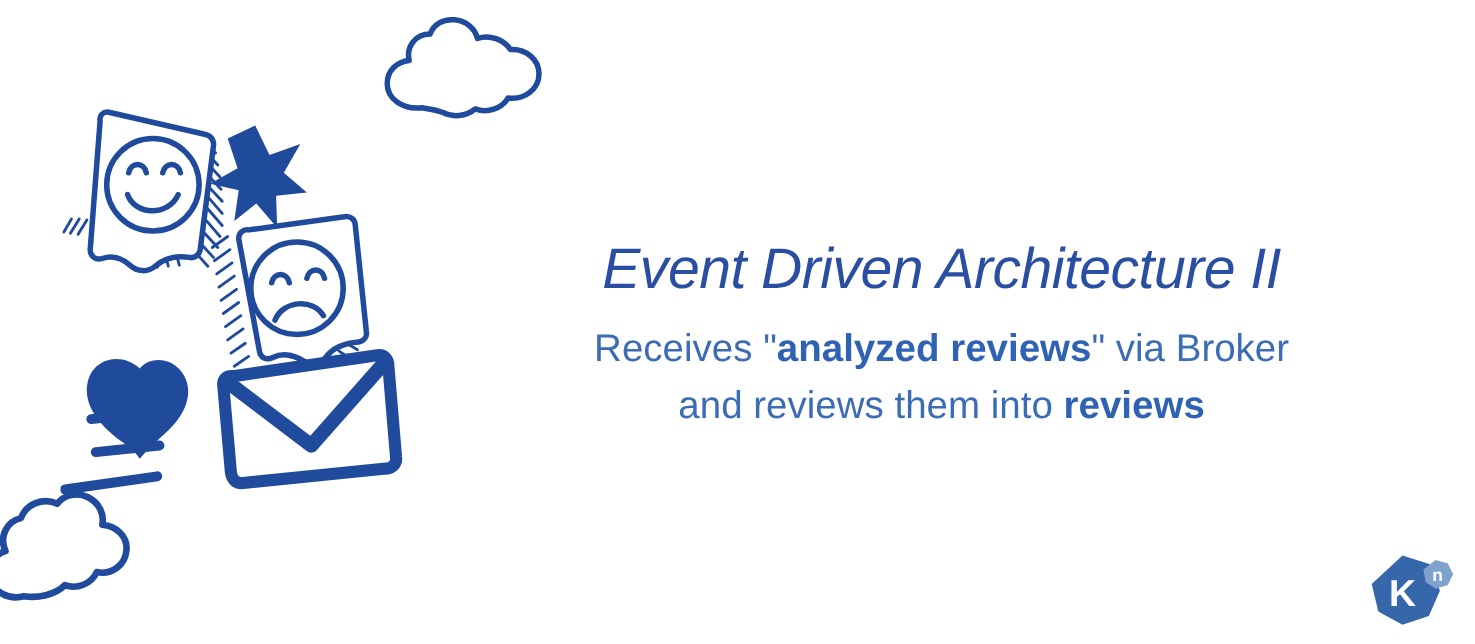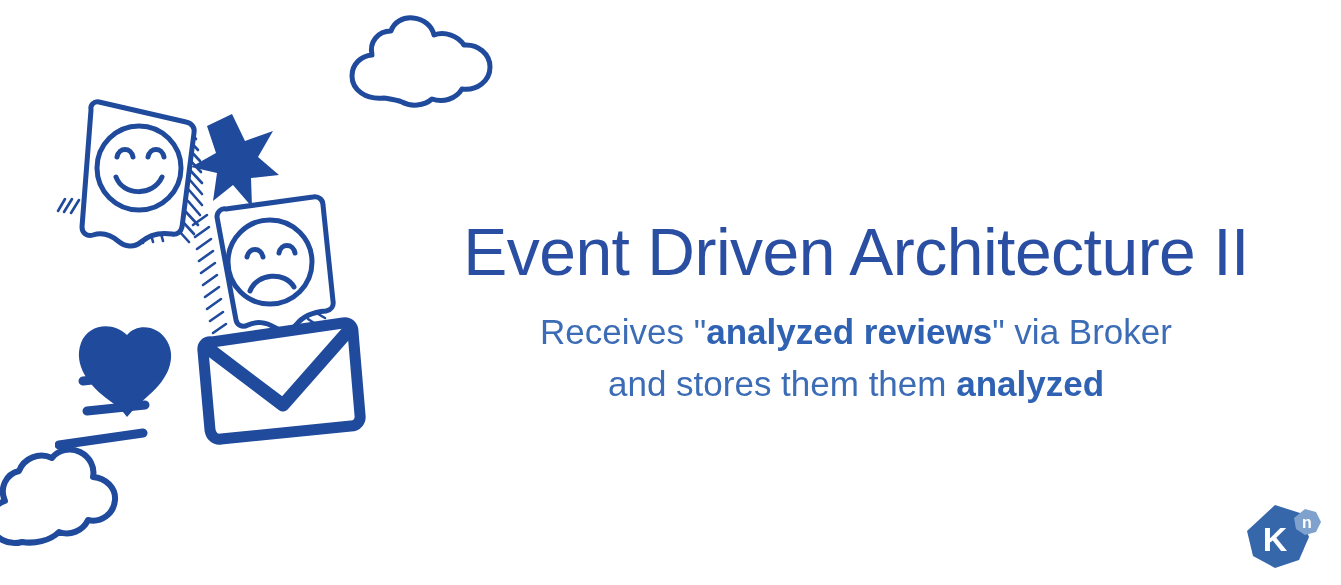--- a/index.html
+++ b/index.html
@@ -26,26 +26,27 @@
 
   
   #text-block {
     position:absolute;
     left:380px;
     top:218px;
     width:952px;
     text-align:center;
   }
   #slide-title {
-    font-size:66px;
+    font-size:52px;
     font-weight:400;
     letter-spacing:-0.5px;
     line-height:1.06;
     color:#2a4fa2;
     white-space:nowrap;
+    font-style:italic;
   }
   #slide-subtitle {
     margin-top:18px;
     font-size:35px;
     font-weight:400;
     line-height:1.48;
     color:#3b6cb5;
   }
   #slide-subtitle b { font-weight:700; color:#2f62b3;margin-top:48px; }
   .sub-line { display:block; }
@@ -178,21 +179,21 @@
       <path d="M28 286 L103 278"></path>
       <path d="M32 316 L90 310"></path>
       <path d="M4 350 L88 338"></path>
     </g>
   </svg>
 
   <div id="text-block">
     <h1 id="slide-title">Event Driven Architecture II</h1>
     <div id="slide-subtitle">
       <span class="sub-line"><span>Receives "</span><b>analyzed reviews</b><span>" via Broker</span></span>
-      <span class="sub-line"><span>and stores them them </span><b>analyzed</b></span>
+      <span class="sub-line"><span>and reviews them into </span><b>reviews</b></span>
     </div>
   </div>
 
   <svg id="brand-badge" viewBox="0 0 86 76">
 
     <path d="M36 4 L61 12 L70 36 L60 59 L36 67 L14 55 L8 30 Z" fill="#3667ab"></path>
 
     <text x="36" y="50" font-family="'Liberation Sans', sans-serif" font-size="34" font-weight="700" fill="#ffffff" text-anchor="middle">K</text>
 
     <path d="M66 8 L77 11 L82 21 L77 31 L66 34 L57 28 L55 17 Z" fill="#7ea2cd"></path>

